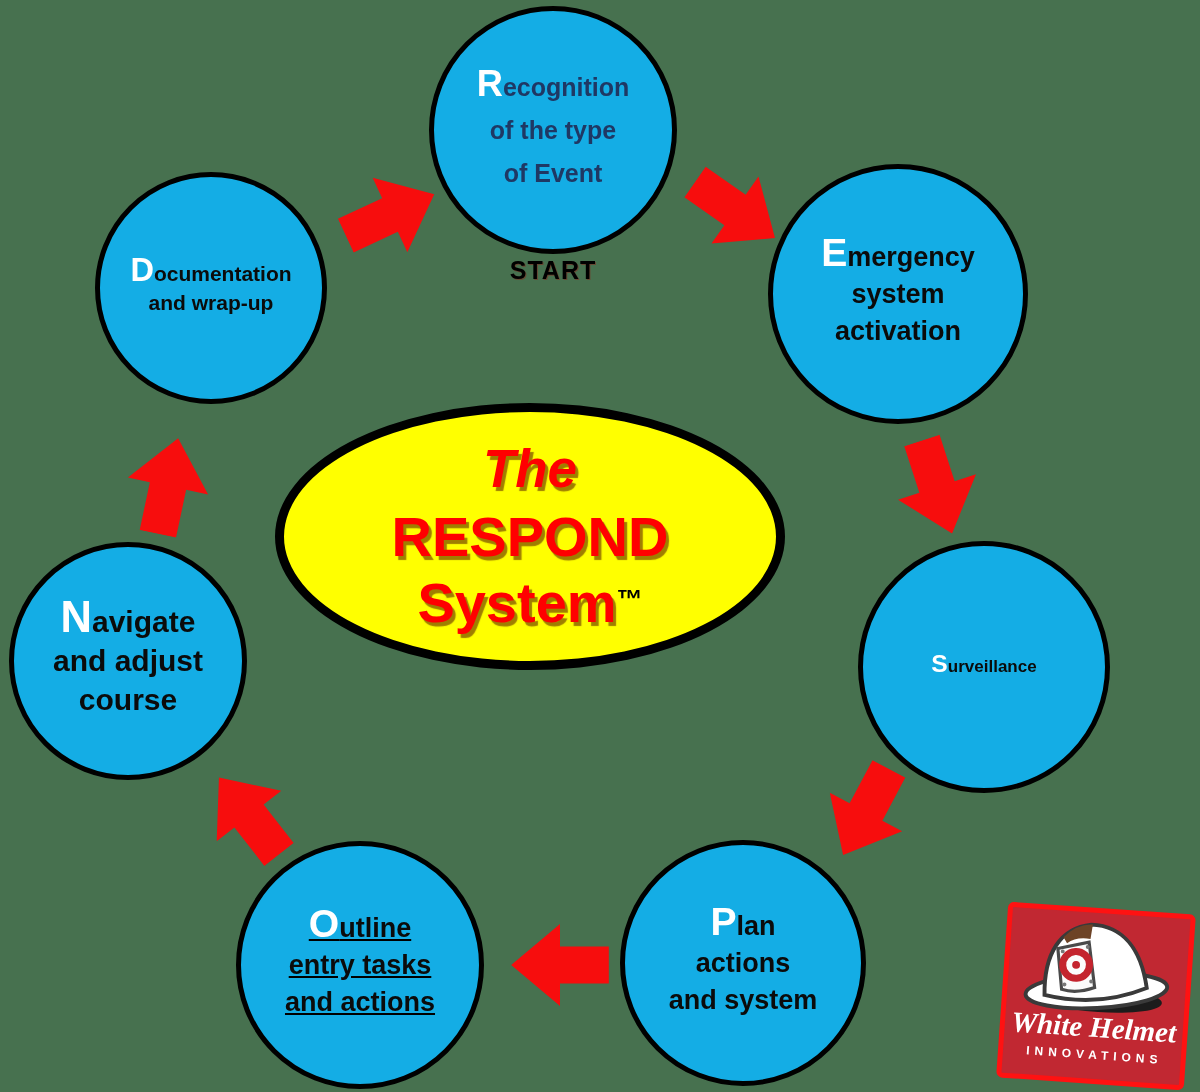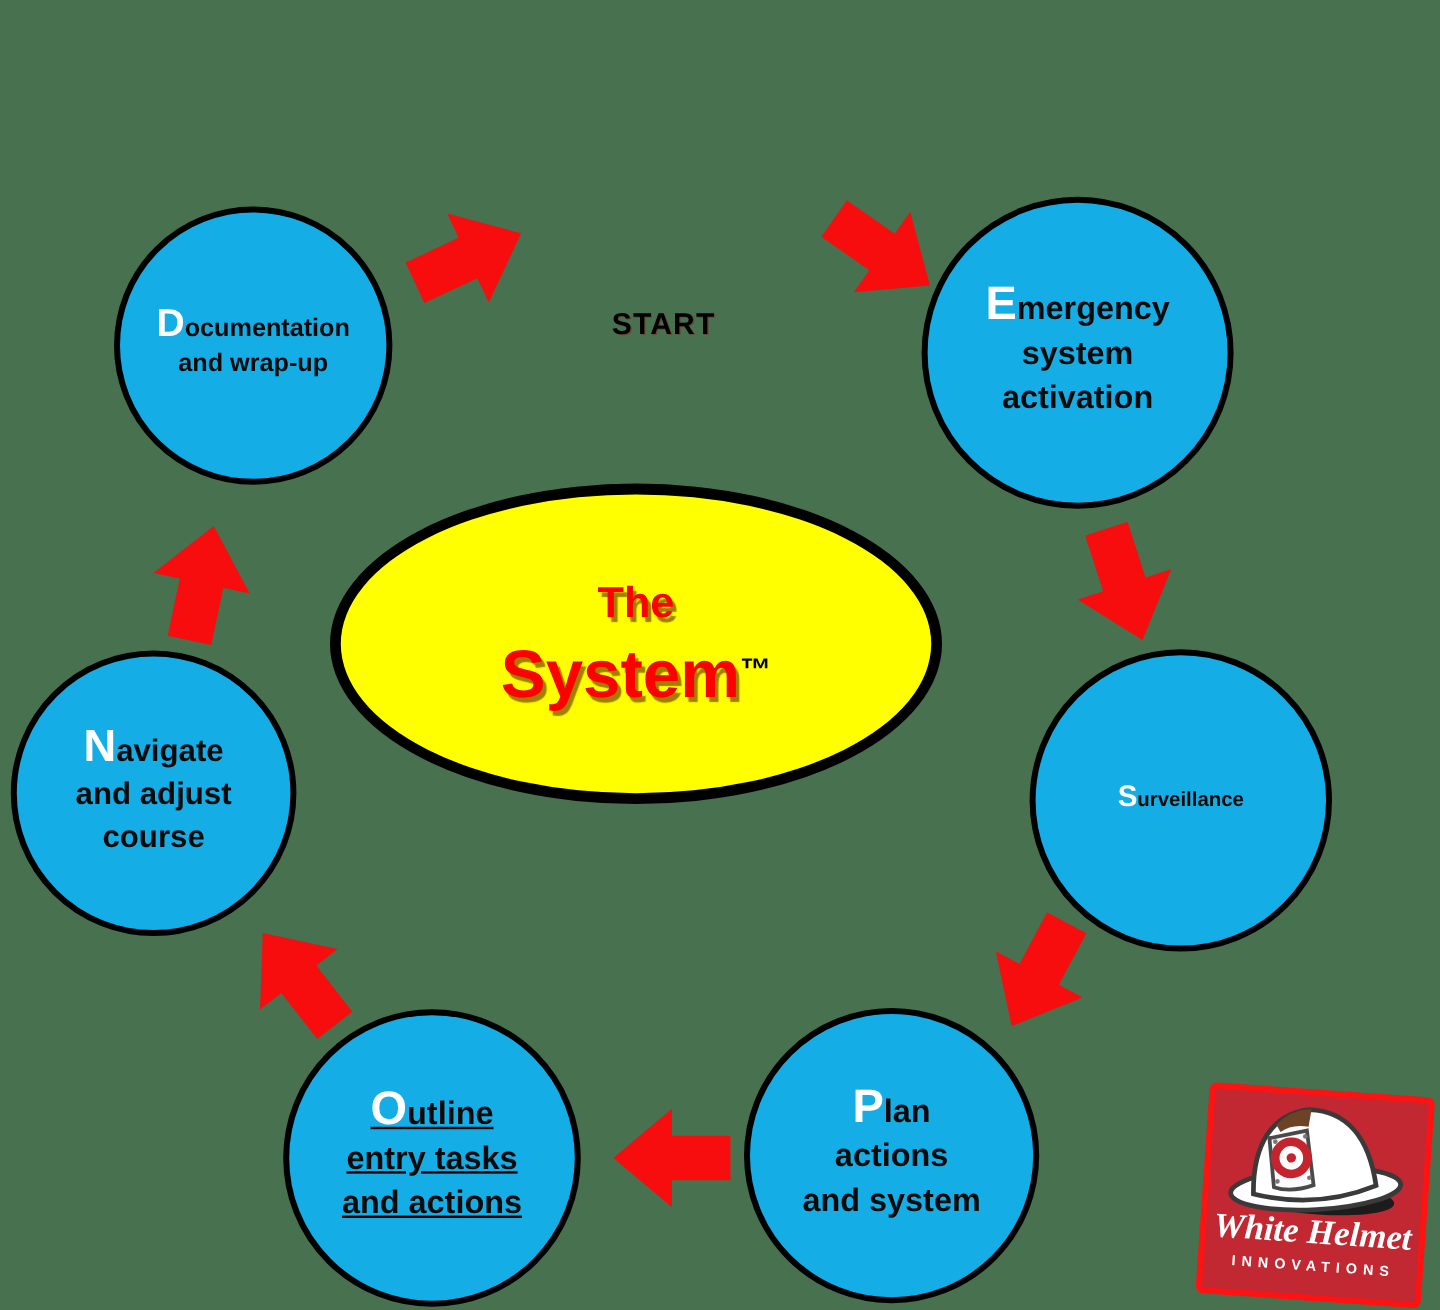--- a/index.html
+++ b/index.html
@@ -36,21 +36,21 @@
 
   .node-p{left:620px;top:840px;width:246px;height:246px;text-align:center;}
   .node-p .node-text{font-size:27px;}
   .node-p .nline{margin:6px 0;}
 
   .node-o{left:236px;top:841px;width:248px;height:248px;text-decoration:underline;}
   .node-o .node-text{font-size:27px;}
   .node-o .nline{margin:6px 0;}
 
   .node-n{left:9px;top:542px;width:238px;height:238px;}
-  .node-n .node-text{font-size:26px;}
+  .node-n .node-text{font-size:30px;}
   .node-n .nline{margin:5px 0;}
 
   .node-d{left:95px;top:172px;width:232px;height:232px;}
   .node-d .node-text{font-size:21px;}
   .node-d .nline{margin:5px 0;text-align:center;}
   .node-d .cap{font-size:1.55em;}
 
   
   .start-label{
     position:absolute;left:453px;top:256px;width:200px;
@@ -77,21 +77,21 @@
     background:var(--ellipse-fill,#FFFF00);
     border:9px solid var(--ellipse-border,#000);
     border-radius:50%;box-sizing:border-box;
     display:flex;flex-direction:column;align-items:center;justify-content:center;
     text-align:center;
   }
   .center-title{
     color:var(--title-red,#FF0000);font-weight:bold;line-height:1.0;
     text-shadow:3px 4px 1px rgba(80,20,0,.55);
   }
-  .ct1{font-size:36px;margin-bottom:14px;}
+  .ct1{font-size:53px;margin-bottom:14px;font-style:italic;}
   .ct2{font-size:56px;margin-bottom:10px;}
   .ct3{font-size:56px;}
   .tm{color:#000;font-size:26px;font-weight:bold;vertical-align:14px;text-shadow:none;}
 
   
   .logo{
     position:absolute;left:1002px;top:908px;width:188px;height:176px;
     background:var(--logo-bg,#C12832);
     border:5px solid var(--logo-border,#FF1212);
     border-radius:6px;box-sizing:border-box;
@@ -146,20 +146,27 @@
     <svg viewBox="0 0 100 84">
         <polygon points="0,23 50,23 50,0 100,42 50,84 50,61 0,61"></polygon>
       </svg>
   </div>
   <div class="arrow a7">
     <svg viewBox="0 0 100 84">
         <polygon points="0,23 50,23 50,0 100,42 50,84 50,61 0,61"></polygon>
       </svg>
   </div>
 
+  <div class="circle node-r">
+    <div class="node-text navy">
+      <div class="nline"><span class="cap">R</span><span>ecognition</span></div>
+      <div class="nline">of the type</div>
+      <div class="nline">of Event</div>
+    </div>
+  </div>
 
   <div class="circle node-e">
     <div class="node-text">
       <div class="nline"><span class="cap">E</span><span>mergency</span></div>
       <div class="nline">system</div>
       <div class="nline">activation</div>
     </div>
   </div>
 
   <div class="circle node-s">
@@ -196,20 +203,21 @@
     <div class="node-text">
       <div class="nline"><span class="cap">D</span><span>ocumentation</span></div>
       <div class="nline">and wrap-up</div>
     </div>
   </div>
 
   <div class="start-label">START</div>
 
   <div class="center-ellipse">
     <div class="center-title ct1">The</div>
+    <div class="center-title ct2">RESPOND</div>
     <div class="center-title ct3"><span>System</span><span class="tm">™</span></div>
   </div>
 
   <div class="logo">
     <svg width="158" height="104" viewBox="0 0 200 132">
       <ellipse cx="104" cy="106" rx="80" ry="17" fill="#1c1c1c"></ellipse>
       <g transform="rotate(-7 100 96)">
         <ellipse cx="100" cy="96" rx="90" ry="22" fill="#ffffff" stroke="#3a3a3a" stroke-width="5"></ellipse>
         <path d="M34,98 C36,46 58,14 98,12 C142,16 160,52 164,96 Q100,118 34,98 Z" fill="#ffffff" stroke="#3a3a3a" stroke-width="5"></path>
         <path d="M62,26 Q80,10 100,12 L96,30 Q78,26 66,34 Z" fill="#6d4326"></path>

